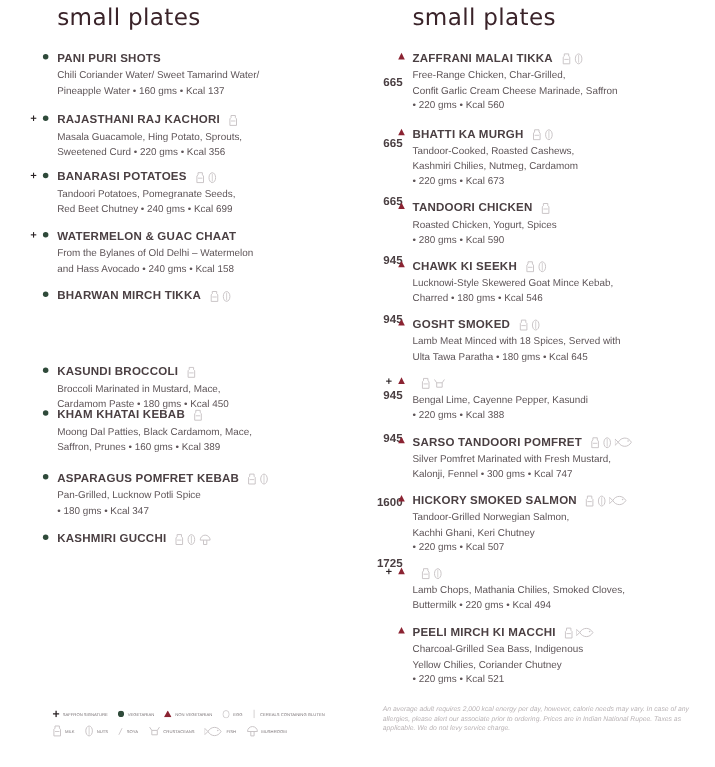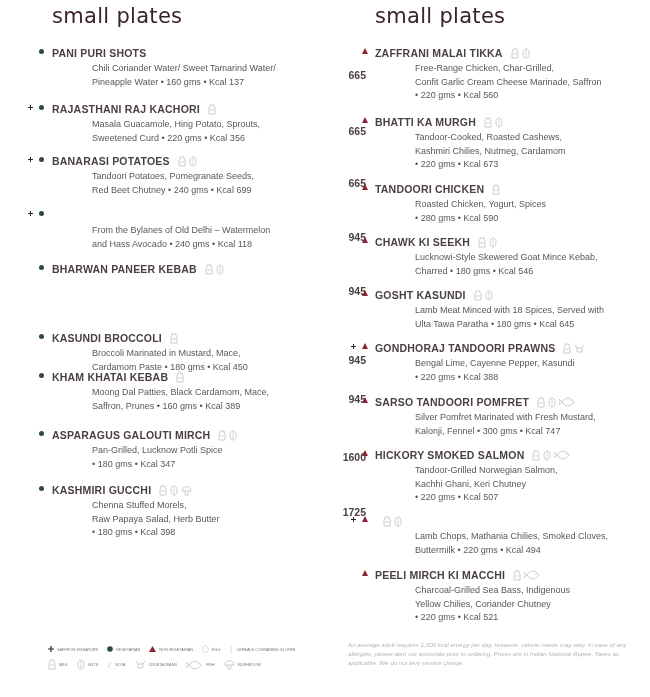--- a/index.html
+++ b/index.html
@@ -24,21 +24,21 @@
   .col.right .item { left: 50px; }
   .item .head { position: relative; height: 14px; display: flex; align-items: center; }
   .item .name {
     font-weight: 700; font-size: 10.5px; letter-spacing: 0.2px; color: #4a3f42; white-space: nowrap;
   }
   .item .price {
     position: absolute; font-weight: 700; font-size: 10.5px; color: #4a3f42;
   }
   .col.left .item .price { right: -14px; margin-top: 44px; }
   .item .desc {
-    font-size: 9px; line-height: 13.5px; color: #5e5558; margin-top: 2px; white-space: pre-line; margin-left: 40px;
+    font-size: 9px; line-height: 13.5px; color: #5e5558; margin-top: 2px; white-space: pre-line;
   }
   .markers { position: absolute; top: 3px; height: 8px; }
   .dot-veg { position: absolute; width: 5px; height: 5px; border-radius: 50%; background: #2f4a3a; }
   .plus { position: absolute; width: 5px; height: 5px; }
   .plus::before, .plus::after { content: ""; position: absolute; background: #2a2224; }
   .plus::before { left: 2px; top: 0; width: 1px; height: 5px; }
   .plus::after { left: 0; top: 2px; width: 5px; height: 1px; }
   .tri {
     position: absolute; width: 0; height: 0;
     border-left: 3.5px solid transparent; border-right: 3.5px solid transparent; border-bottom: 6px solid #8b2332;
@@ -115,31 +115,32 @@
         </div>
         <div class="desc">Tandoori Potatoes, Pomegranate Seeds,
 Red Beet Chutney • 240 gms • Kcal 699</div>
       </div>
       <div class="item" style="top: 208px;">
         <div class="head">
           <div class="markers" style="left: -18px;">
             <span class="plus" style="left: -6px;"></span>
             <span class="dot-veg" style="left: 5px;"></span>
           </div>
+          <span class="name">WATERMELON &amp; GUAC CHAAT</span>
           <span class="price">945</span>
         </div>
         <div class="desc">From the Bylanes of Old Delhi – Watermelon
-and Hass Avocado • 240 gms • Kcal 118</div>
+and Hass Avocado • 240 gms • Kcal 158</div>
       </div>
       <div class="item" style="top: 262px;">
         <div class="head">
           <div class="markers" style="left: -18px;">
             <span class="dot-veg" style="left: 5px;"></span>
           </div>
-          <span class="name">BHARWAN PANEER KEBAB</span>
+          <span class="name">BHARWAN MIRCH TIKKA</span>
           <span class="icons">
             <span>
               <svg width="8" height="11" viewBox="0 0 8 11">
                 <path d="M2 1h4v2l1 1v6H1V4l1-1z" fill="none" stroke="#c9c4c6" stroke-width="0.9"></path>
                 <path d="M2 6h4" stroke="#c9c4c6" stroke-width="0.8"></path>
               </svg>
             </span>
             <span>
               <svg width="8" height="11" viewBox="0 0 8 11">
                 <ellipse cx="4" cy="5.5" rx="3" ry="4.5" fill="none" stroke="#c9c4c6" stroke-width="0.9"></ellipse>
@@ -186,21 +187,21 @@
           <span class="price">945</span>
         </div>
         <div class="desc">Moong Dal Patties, Black Cardamom, Mace,
 Saffron, Prunes • 160 gms • Kcal 389</div>
       </div>
       <div class="item" style="top: 428px;">
         <div class="head">
           <div class="markers" style="left: -18px;">
             <span class="dot-veg" style="left: 5px;"></span>
           </div>
-          <span class="name">ASPARAGUS GALOUTI MIRCH</span>
+          <span class="name">ASPARAGUS POMFRET KEBAB</span>
           <span class="icons">
             <span>
               <svg width="8" height="11" viewBox="0 0 8 11">
                 <path d="M2 1h4v2l1 1v6H1V4l1-1z" fill="none" stroke="#c9c4c6" stroke-width="0.9"></path>
                 <path d="M2 6h4" stroke="#c9c4c6" stroke-width="0.8"></path>
               </svg>
             </span>
             <span>
               <svg width="8" height="11" viewBox="0 0 8 11">
                 <ellipse cx="4" cy="5.5" rx="3" ry="4.5" fill="none" stroke="#c9c4c6" stroke-width="0.9"></ellipse>
@@ -234,23 +235,20 @@
             </span>
             <span>
               <svg width="11" height="11" viewBox="0 0 11 11">
                 <path d="M1 6a4.5 4.5 0 0 1 9 0z" fill="none" stroke="#c9c4c6" stroke-width="0.9"></path>
                 <path d="M4 6v4h3V6" fill="none" stroke="#c9c4c6" stroke-width="0.9"></path>
               </svg>
             </span>
           </span>
           <span class="price">1725</span>
         </div>
-        <div class="desc">Chenna Stuffed Morels,
-Raw Papaya Salad, Herb Butter
-• 180 gms • Kcal 398</div>
       </div>
     </div>
 </div>
 
 <div class="col right">
   <div class="section-title">small plates</div>
   <div id="right-items">
       <div class="item" style="top: 46px;">
         <div class="head">
           <div class="markers" style="left: -18px;">
@@ -341,21 +339,21 @@
           </span>
         </div>
         <div class="desc">Lucknowi-Style Skewered Goat Mince Kebab,
 Charred • 180 gms • Kcal 546</div>
       </div>
       <div class="item" style="top: 288px;">
         <div class="head">
           <div class="markers" style="left: -18px;">
             <span class="tri" style="left: 5px; top: -1px;"></span>
           </div>
-          <span class="name">GOSHT KASUNDI</span>
+          <span class="name">GOSHT SMOKED</span>
           <span class="icons">
             <span>
               <svg width="8" height="11" viewBox="0 0 8 11">
                 <path d="M2 1h4v2l1 1v6H1V4l1-1z" fill="none" stroke="#c9c4c6" stroke-width="0.9"></path>
                 <path d="M2 6h4" stroke="#c9c4c6" stroke-width="0.8"></path>
               </svg>
             </span>
             <span>
               <svg width="8" height="11" viewBox="0 0 8 11">
                 <ellipse cx="4" cy="5.5" rx="3" ry="4.5" fill="none" stroke="#c9c4c6" stroke-width="0.9"></ellipse>
@@ -366,21 +364,20 @@
         </div>
         <div class="desc">Lamb Meat Minced with 18 Spices, Served with
 Ulta Tawa Paratha • 180 gms • Kcal 645</div>
       </div>
       <div class="item" style="top: 341px;">
         <div class="head">
           <div class="markers" style="left: -18px;">
             <span class="plus" style="left: -6px;"></span>
             <span class="tri" style="left: 5px; top: -1px;"></span>
           </div>
-          <span class="name">GONDHORAJ TANDOORI PRAWNS</span>
           <span class="icons">
             <span>
               <svg width="8" height="11" viewBox="0 0 8 11">
                 <path d="M2 1h4v2l1 1v6H1V4l1-1z" fill="none" stroke="#c9c4c6" stroke-width="0.9"></path>
                 <path d="M2 6h4" stroke="#c9c4c6" stroke-width="0.8"></path>
               </svg>
             </span>
             <span>
               <svg width="11" height="11" viewBox="0 0 11 11">
                 <path d="M1 2l2 3v4h5V5l2-3M3 5h5" fill="none" stroke="#c9c4c6" stroke-width="0.9"></path>

